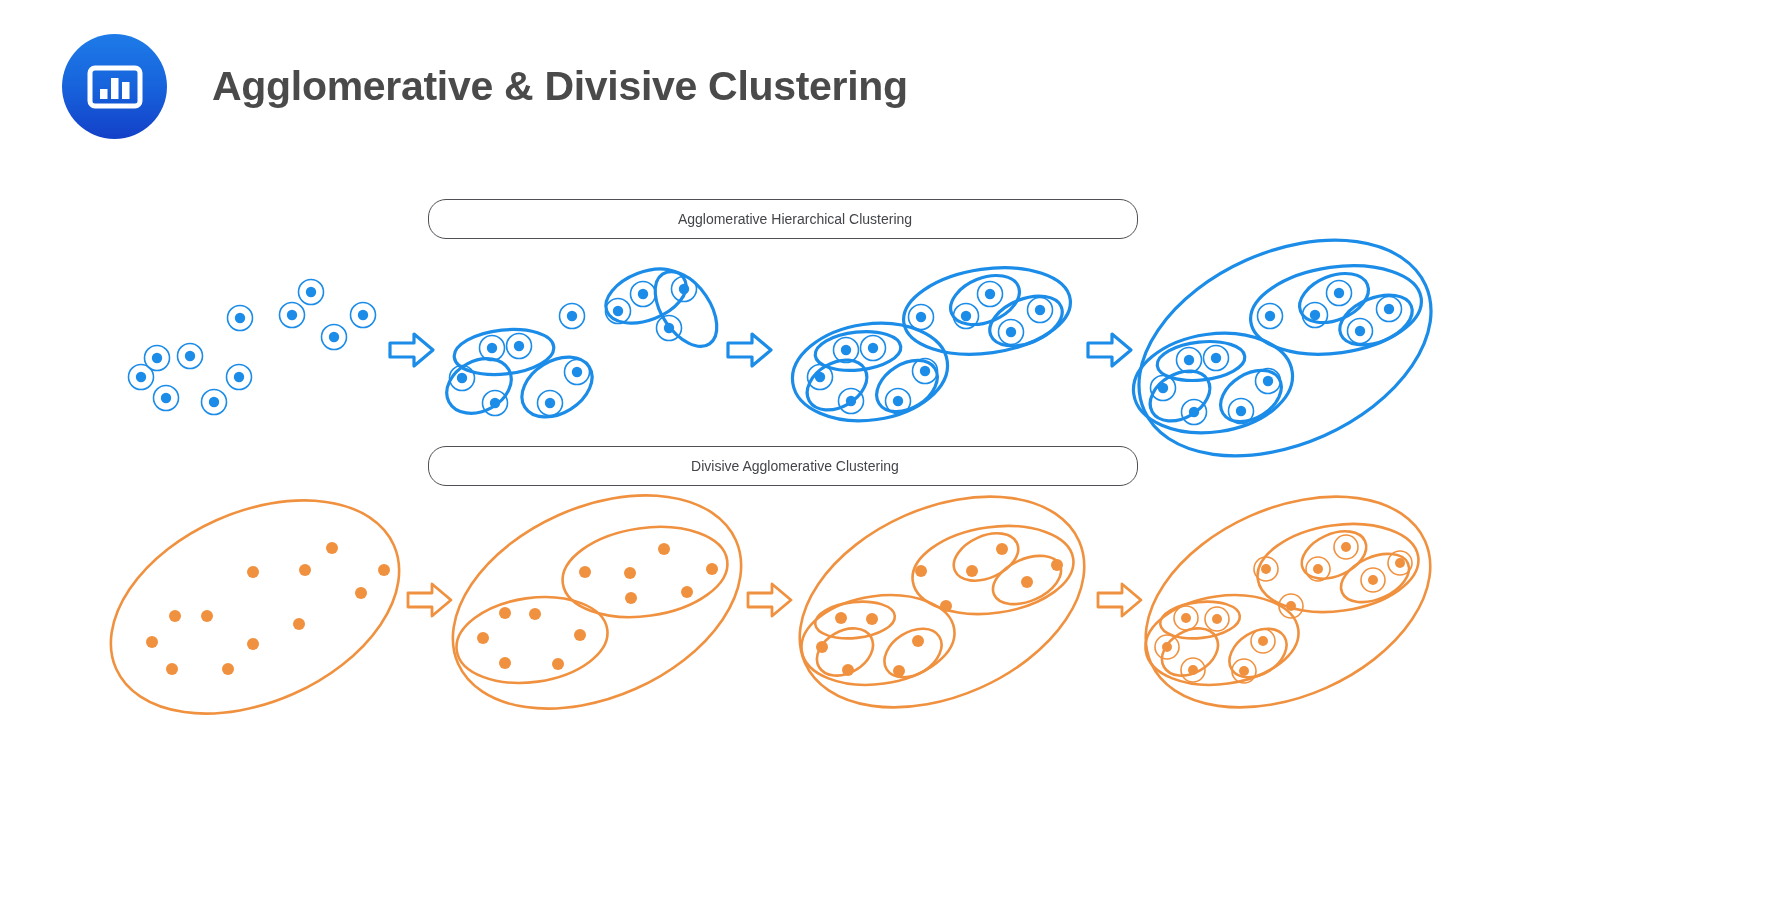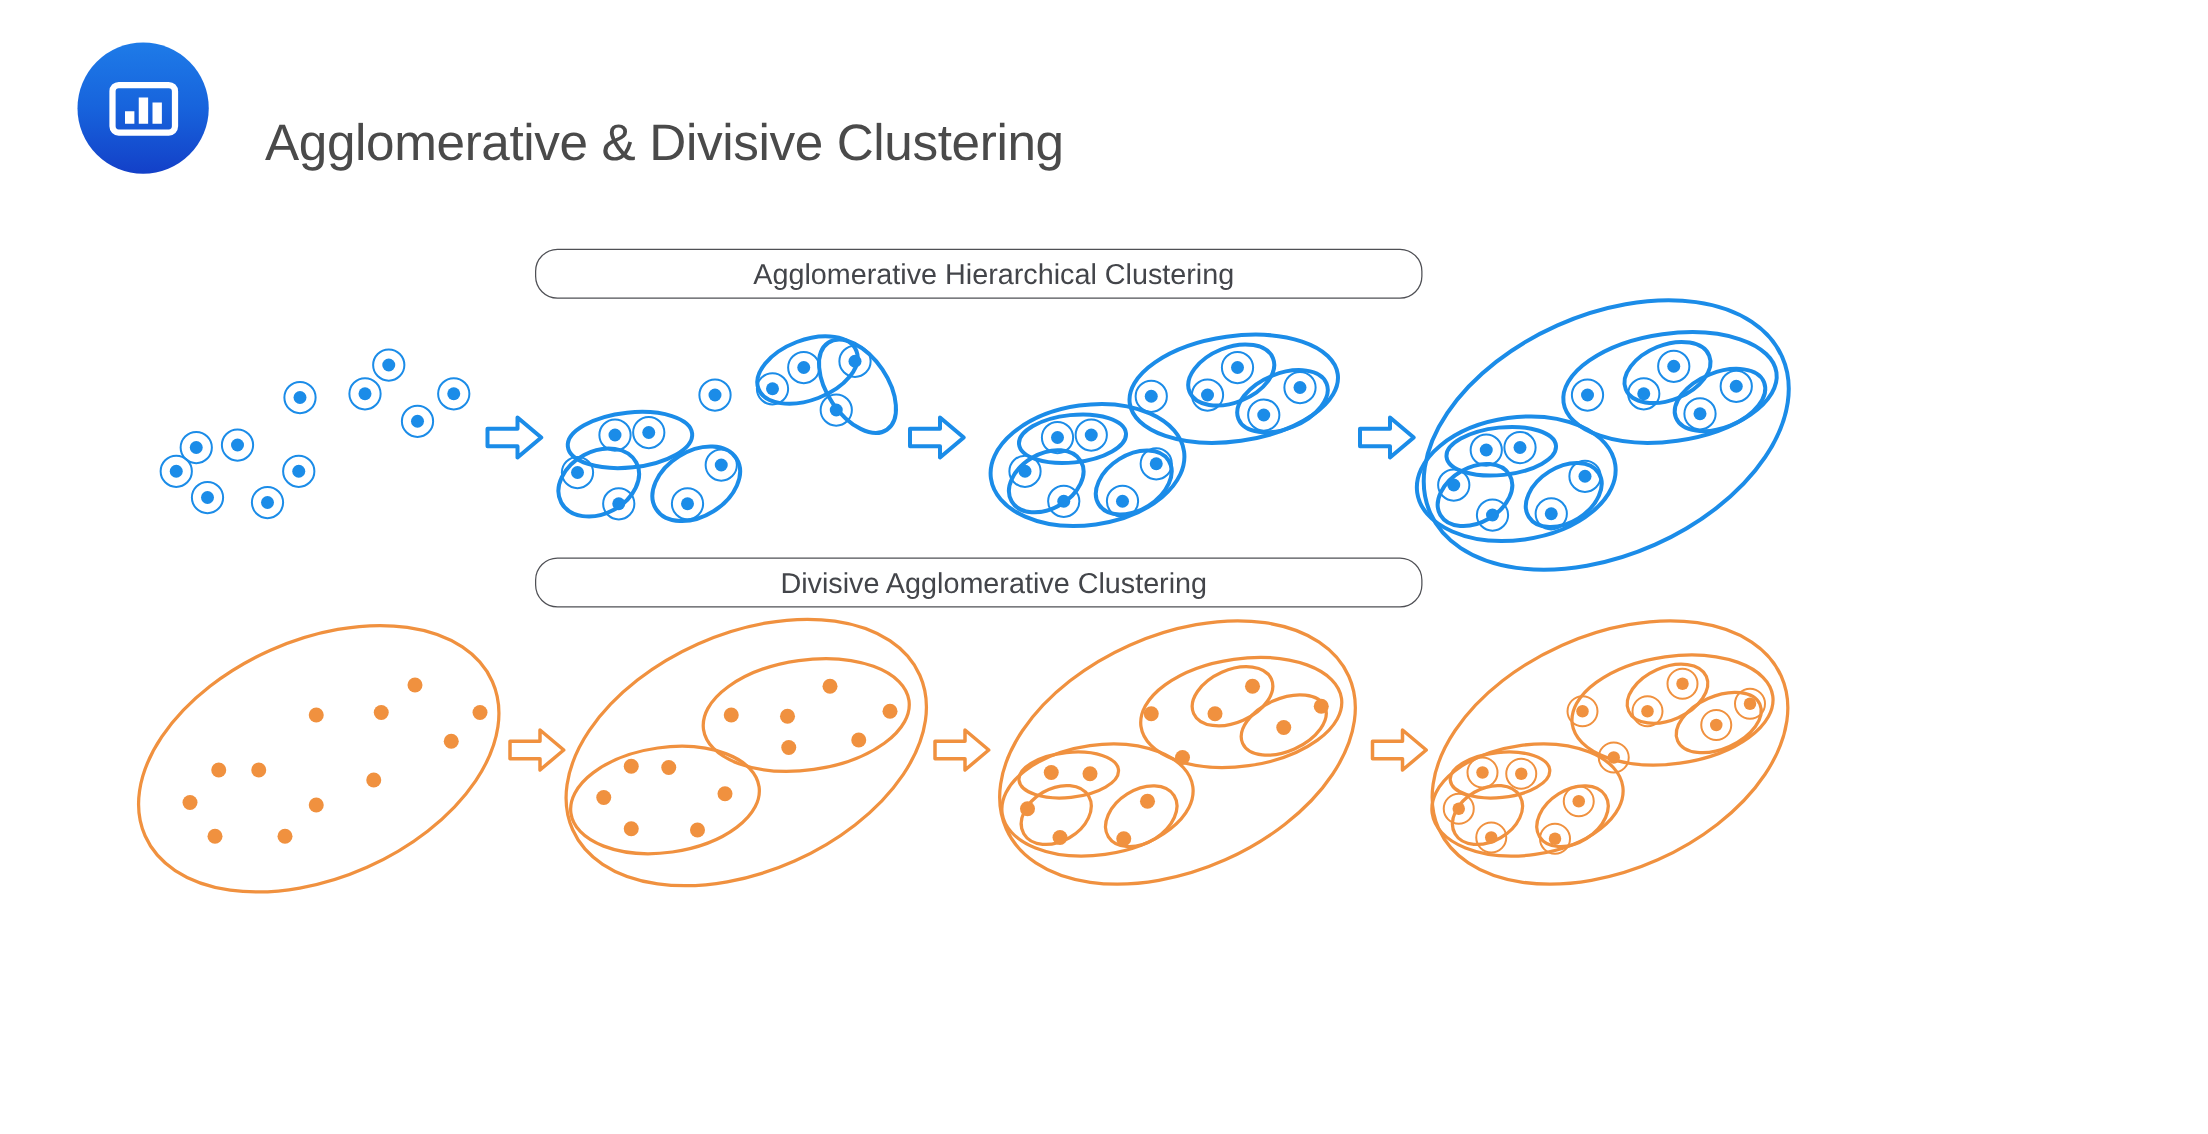--- a/index.html
+++ b/index.html
@@ -37,42 +37,41 @@
     align-items: center;
     justify-content: center;
   }
   #logo-badge svg { display:block; }
 
   #page-title {
     position: absolute;
     left: 212px;
     top: 62px;
     font-size: 41px;
-    font-weight: normal;
+    font-weight: bold;
     color: #4a4a4a;
     letter-spacing: -0.3px;
     white-space: nowrap;
     line-height: 1.2;
-    margin-top: 28px;
   }
 
   
   .section-label {
     position: absolute;
     left: 428px;
     width: 710px;
     height: 40px;
     box-sizing: border-box;
     border: 1.5px solid #4f5055;
     border-radius: 18px;
     background: #ffffff;
     display: flex;
     align-items: center;
     justify-content: center;
-    font-size: 23px;
+    font-size: 14px;
     color: #43454a;
     z-index: 5;
     padding-left: 24px;
   }
   #label-agglomerative { top: 199px; }
   #label-divisive      { top: 446px; }
 
   
   .row-canvas {
     position: absolute;

